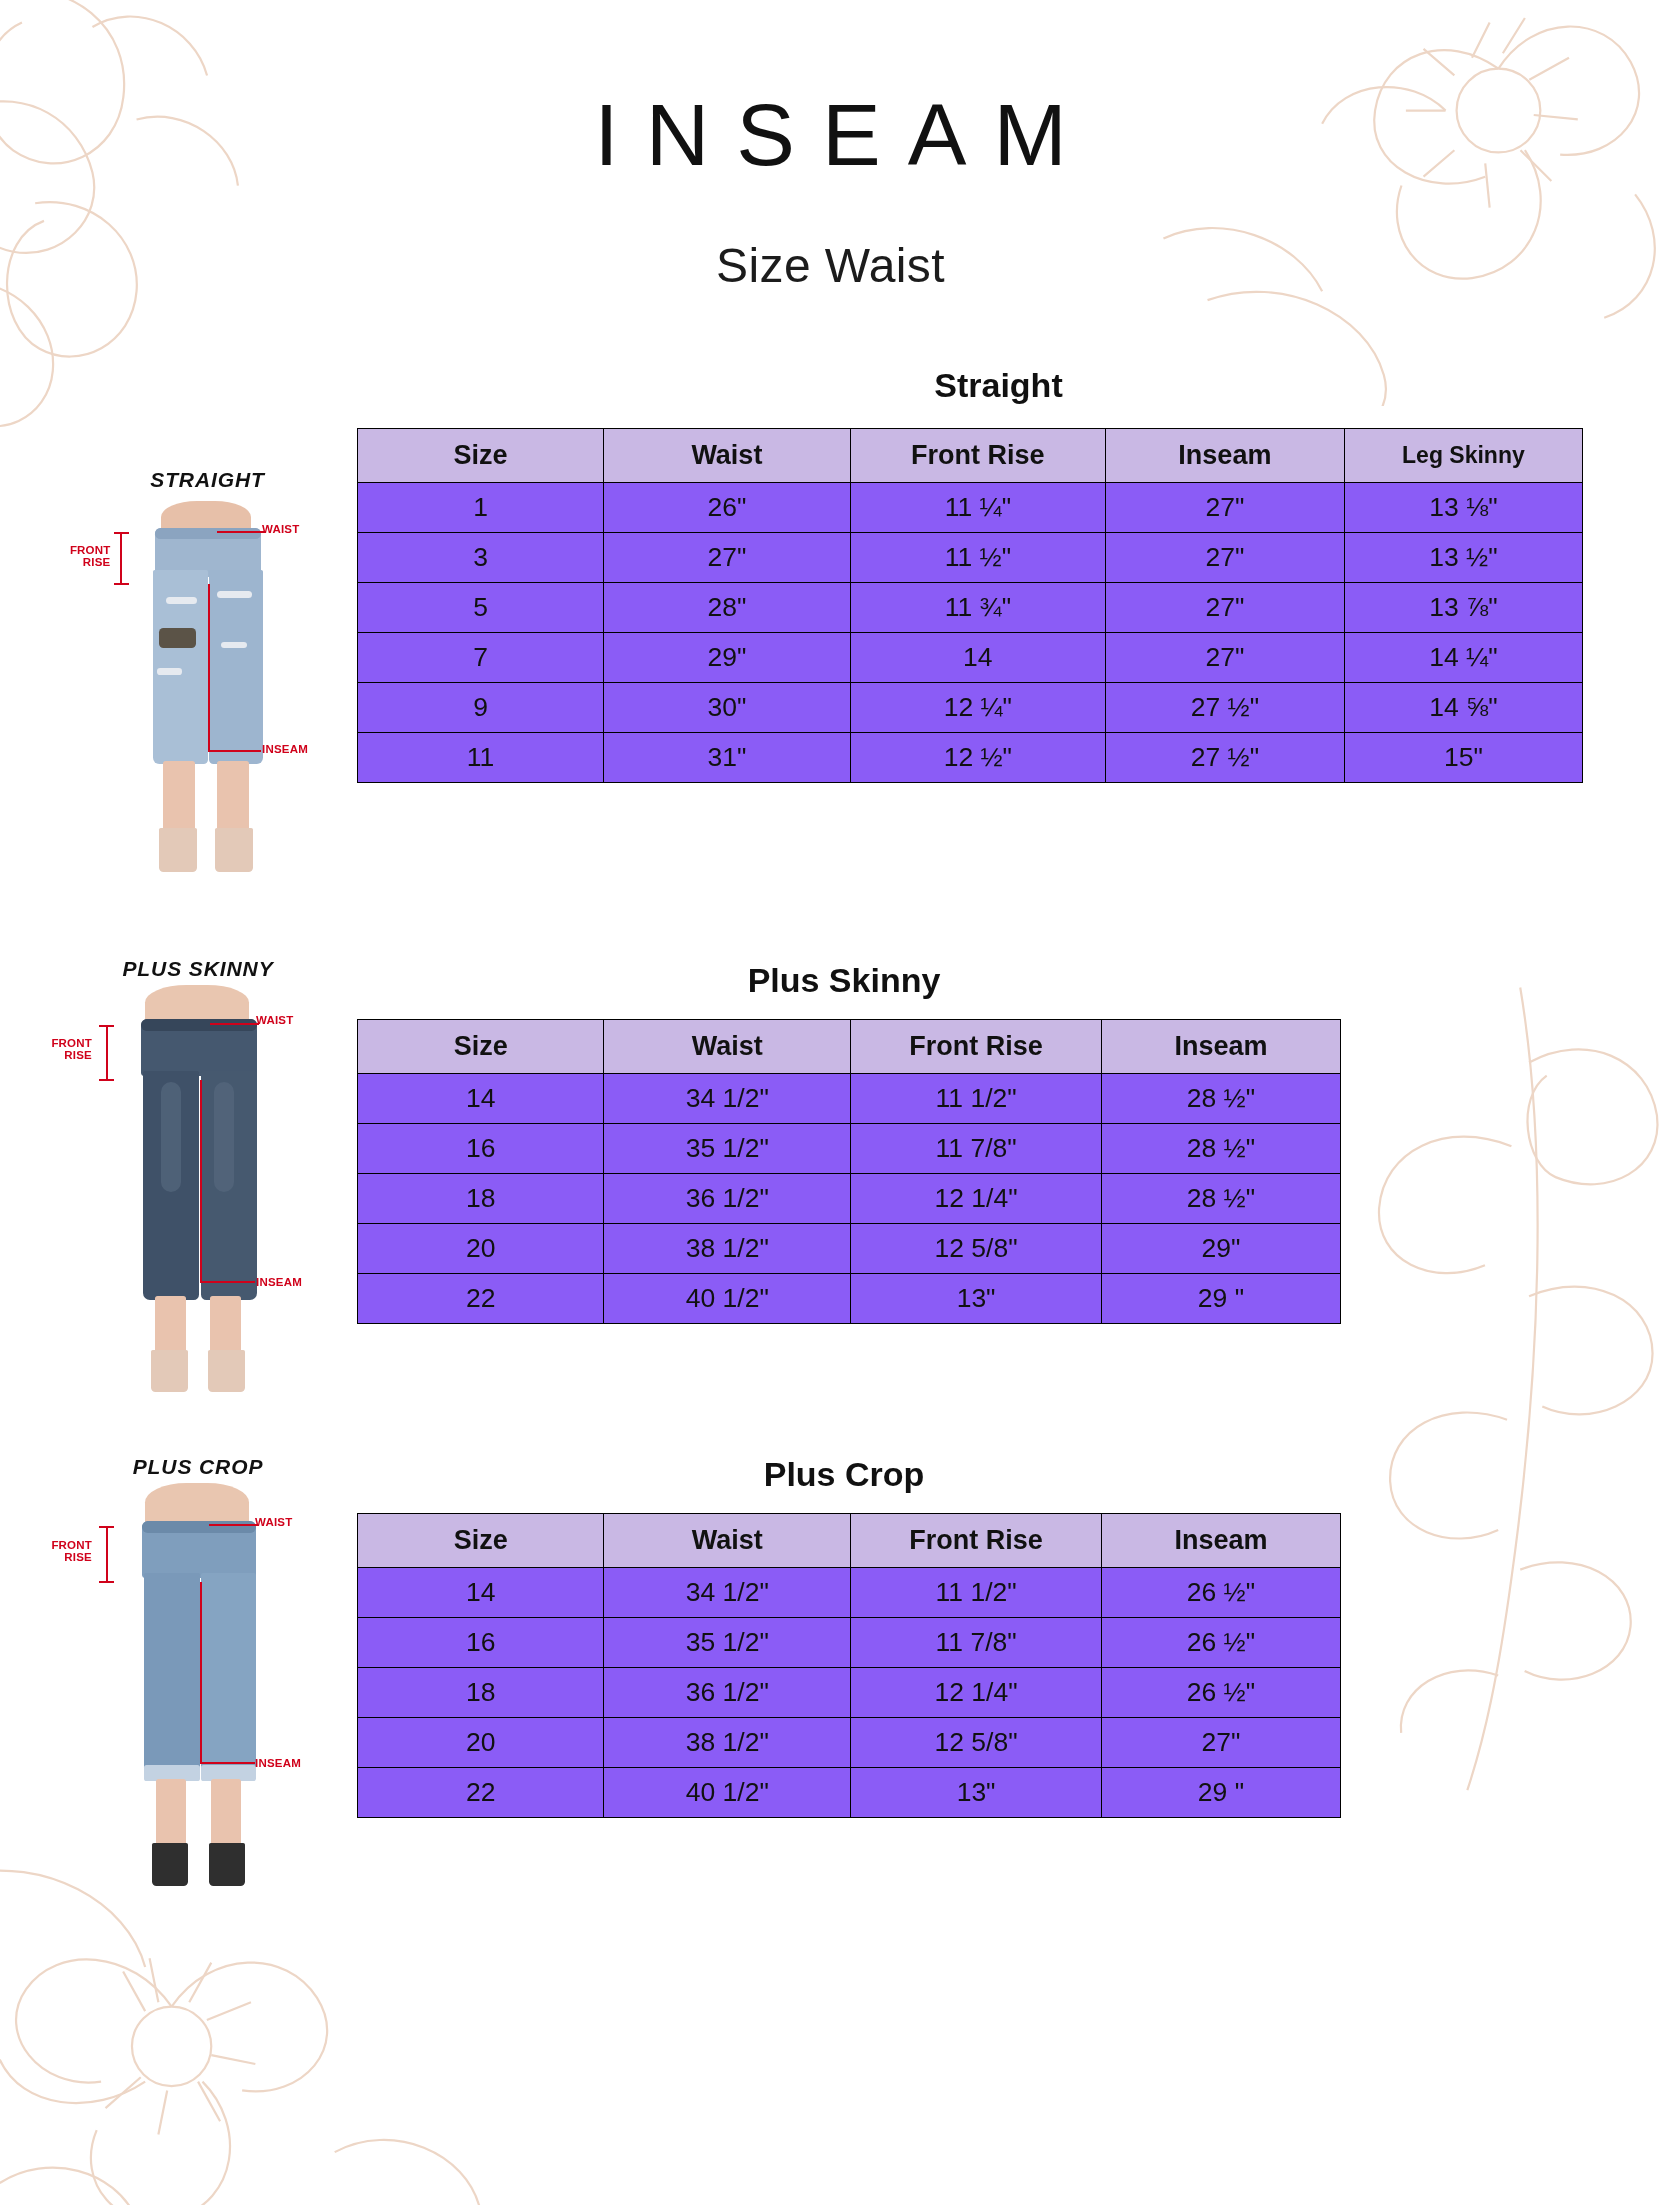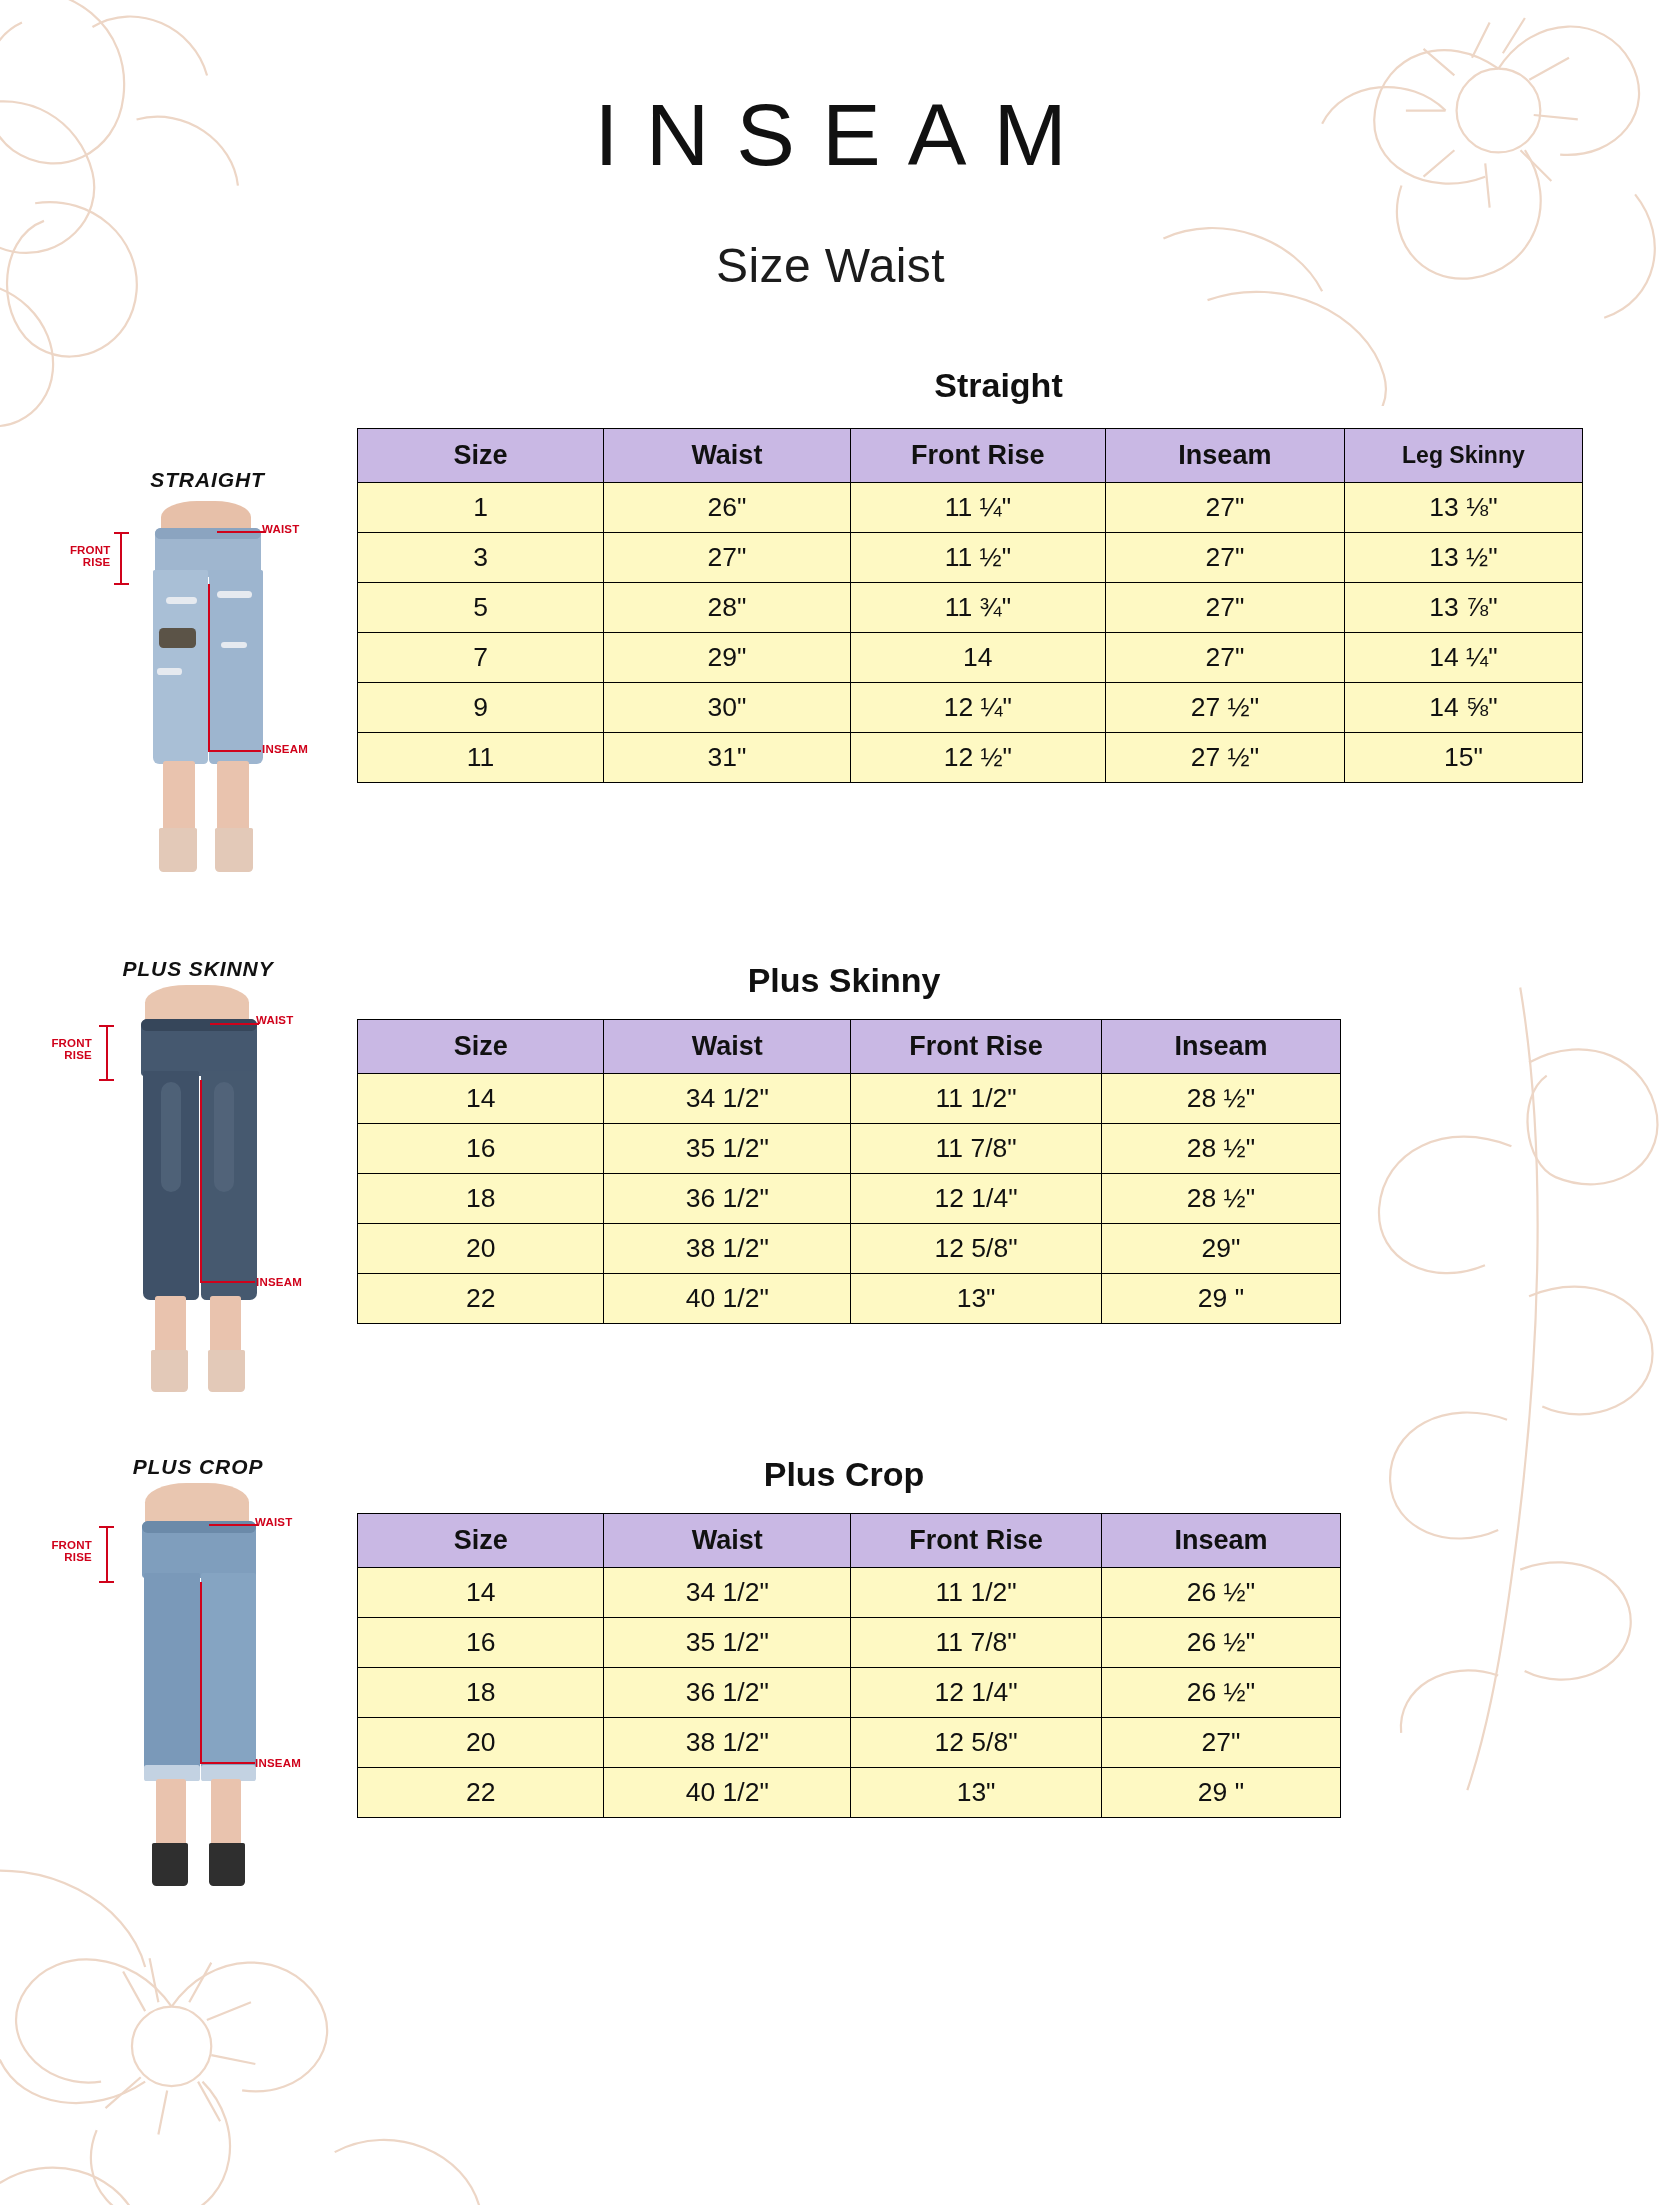--- a/index.html
+++ b/index.html
@@ -59,21 +59,21 @@
     color: #111111;
     text-align: center;
     z-index: 3;
   }
 
   
   table.size-table {
     position: absolute;
     border-collapse: collapse;
     z-index: 3;
-    background: #fef9c3;
+    background: #8b5cf6;
   }
   table.size-table th,
   table.size-table td {
     border: 1.3px solid #000000;
     text-align: center;
     font-weight: 400;
     color: #111111;
     font-size: 26.5px;
     height: 49px;
     padding: 0 2.6px;

